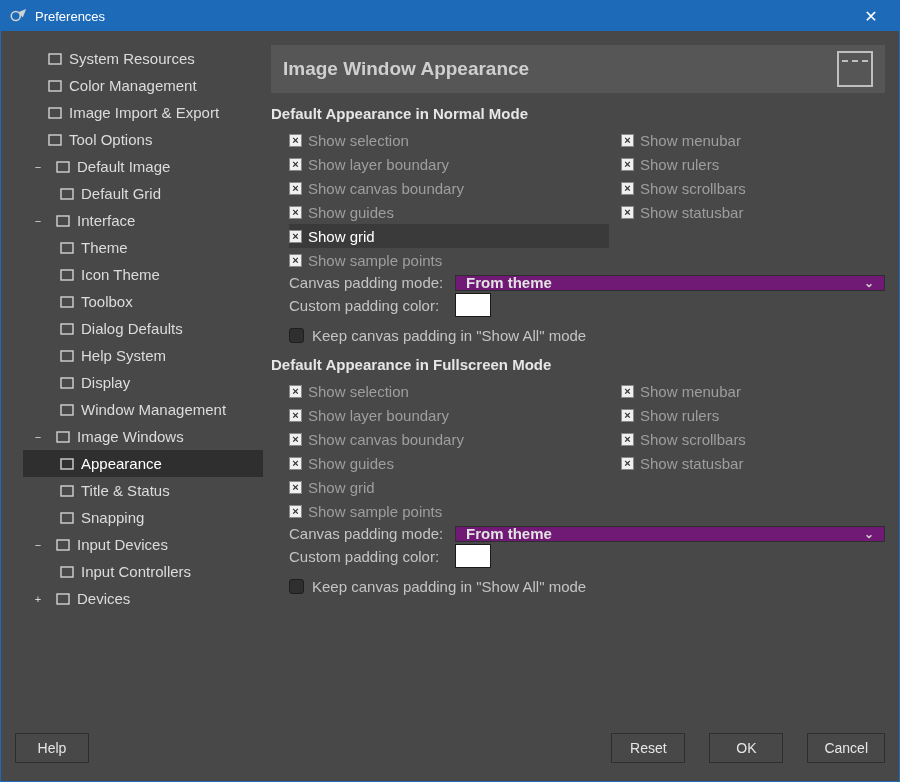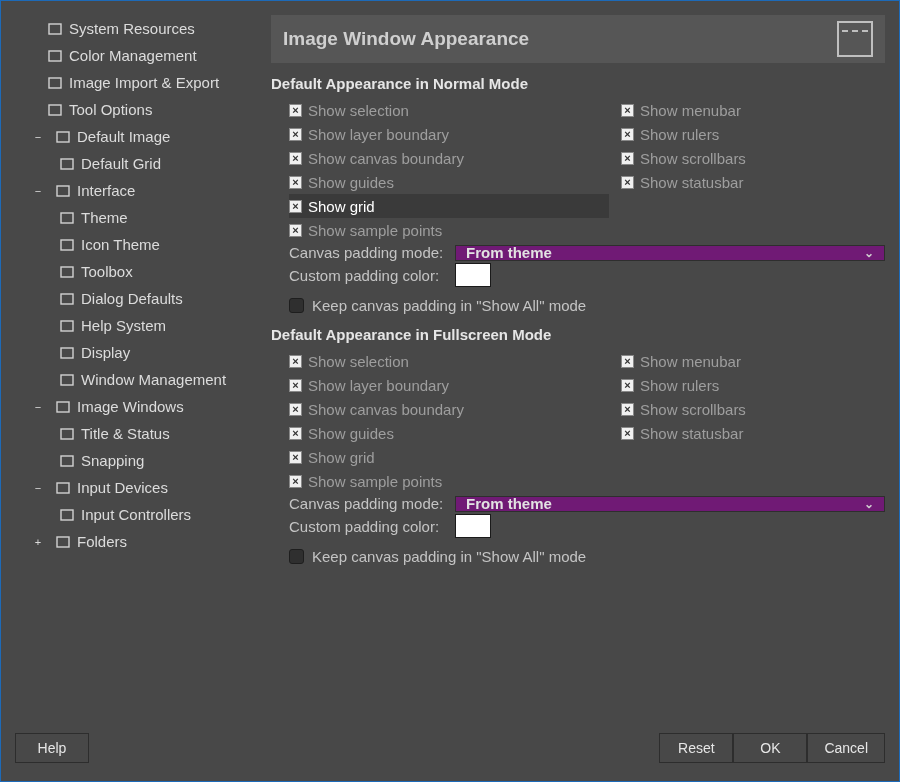--- a/index.html
+++ b/index.html
@@ -39,31 +39,41 @@
   .cb .x { font-weight: 700; }
 
   .formrow { display: flex; align-items: center; padding-left: 18px; margin-top: 2px; font-size: 15px; }
   .formrow .flabel { width: 166px; color: #c4c4c4; }
   .select { flex: 1; height: 16px; background: #701a75; border: 1px solid #2e2e2e; color: #e2e2e2; display: flex; align-items: center; padding: 0 10px; font-size: 15px; justify-content: space-between; cursor: pointer; font-weight: bold; }
   .select .chev { font-size: 12px; color: #d0d0d0; }
   .color-swatch { width: 36px; height: 24px; background: #fff; border: 1px solid #1a1a1a; cursor: pointer; }
   .keep-row { display: flex; align-items: center; padding-left: 18px; margin-top: 10px; font-size: 15px; color: #c4c4c4; }
   .keep-row .cb2 { width: 15px; height: 15px; border-radius: 3px; background: #2f2f2f; border: 1px solid #1e1e1e; margin-right: 8px; }
 
-  .footer { height: 56px; background: #484848; display: flex; align-items: center; padding: 0 14px 10px 14px; gap: 0; }
+  .footer { height: 56px; background: #484848; display: flex; align-items: center; padding: 0 14px 10px 14px; gap: 24px; }
   .footer .spacer { flex: 1; }
   .btn { height: 30px; min-width: 74px; background: #484848; border: 1px solid #2d2d2d; color: #e6e6e6; font-size: 14px; display: flex; align-items: center; justify-content: center; padding: 0 16px; cursor: pointer; }
 
   svg { stroke: #d2d2d2; fill: none; stroke-width: 1.4; }
 </style>
 </head>
 <body>
 
 <div class="window">
 
+  <div class="titlebar">
+    <span class="app-icon">
+      <svg viewBox="0 0 16 16">
+          <circle cx="6" cy="8" r="4"></circle>
+          <path d="M9 5 L14 3 L12 8 Z" fill="#d2d2d2"></path>
+        </svg>
+    </span>
+    <span class="title">Preferences</span>
+    <span class="close">✕</span>
+  </div>
 
   <div class="body">
     <div class="sidebar">
       <div class="tree" id="tree">
           <div class="tree-row indent-0">
             <span class="expander" style="width: 18px;"></span>
             <span class="ticon">
               <svg viewBox="0 0 16 16">
                 <rect x="2" y="3" width="12" height="10"></rect>
               </svg>
@@ -181,20 +191,28 @@
           </div>
           <div class="tree-row indent-1">
             <span class="expander">−</span>
             <span class="ticon">
               <svg viewBox="0 0 16 16">
                 <rect x="2" y="3" width="12" height="10"></rect>
               </svg>
             </span>
             <span class="label">Image Windows</span>
           </div>
+          <div class="tree-row indent-2 selected">
+            <span class="ticon">
+              <svg viewBox="0 0 16 16">
+                <rect x="2" y="3" width="12" height="10"></rect>
+              </svg>
+            </span>
+            <span class="label">Appearance</span>
+          </div>
           <div class="tree-row indent-2">
             <span class="ticon">
               <svg viewBox="0 0 16 16">
                 <rect x="2" y="3" width="12" height="10"></rect>
               </svg>
             </span>
             <span class="label">Title &amp; Status</span>
           </div>
           <div class="tree-row indent-2">
             <span class="ticon">
@@ -221,21 +239,21 @@
             </span>
             <span class="label">Input Controllers</span>
           </div>
           <div class="tree-row indent-1">
             <span class="expander">+</span>
             <span class="ticon">
               <svg viewBox="0 0 16 16">
                 <rect x="2" y="3" width="12" height="10"></rect>
               </svg>
             </span>
-            <span class="label">Folders</span>
+            <span class="label">Devices</span>
           </div>
         </div>
     </div>
 
     <div class="content">
 
       <div class="header-box">
         <span class="htitle">Image Window Appearance</span>
         <span class="hicon">
             <span class="inner"></span>

